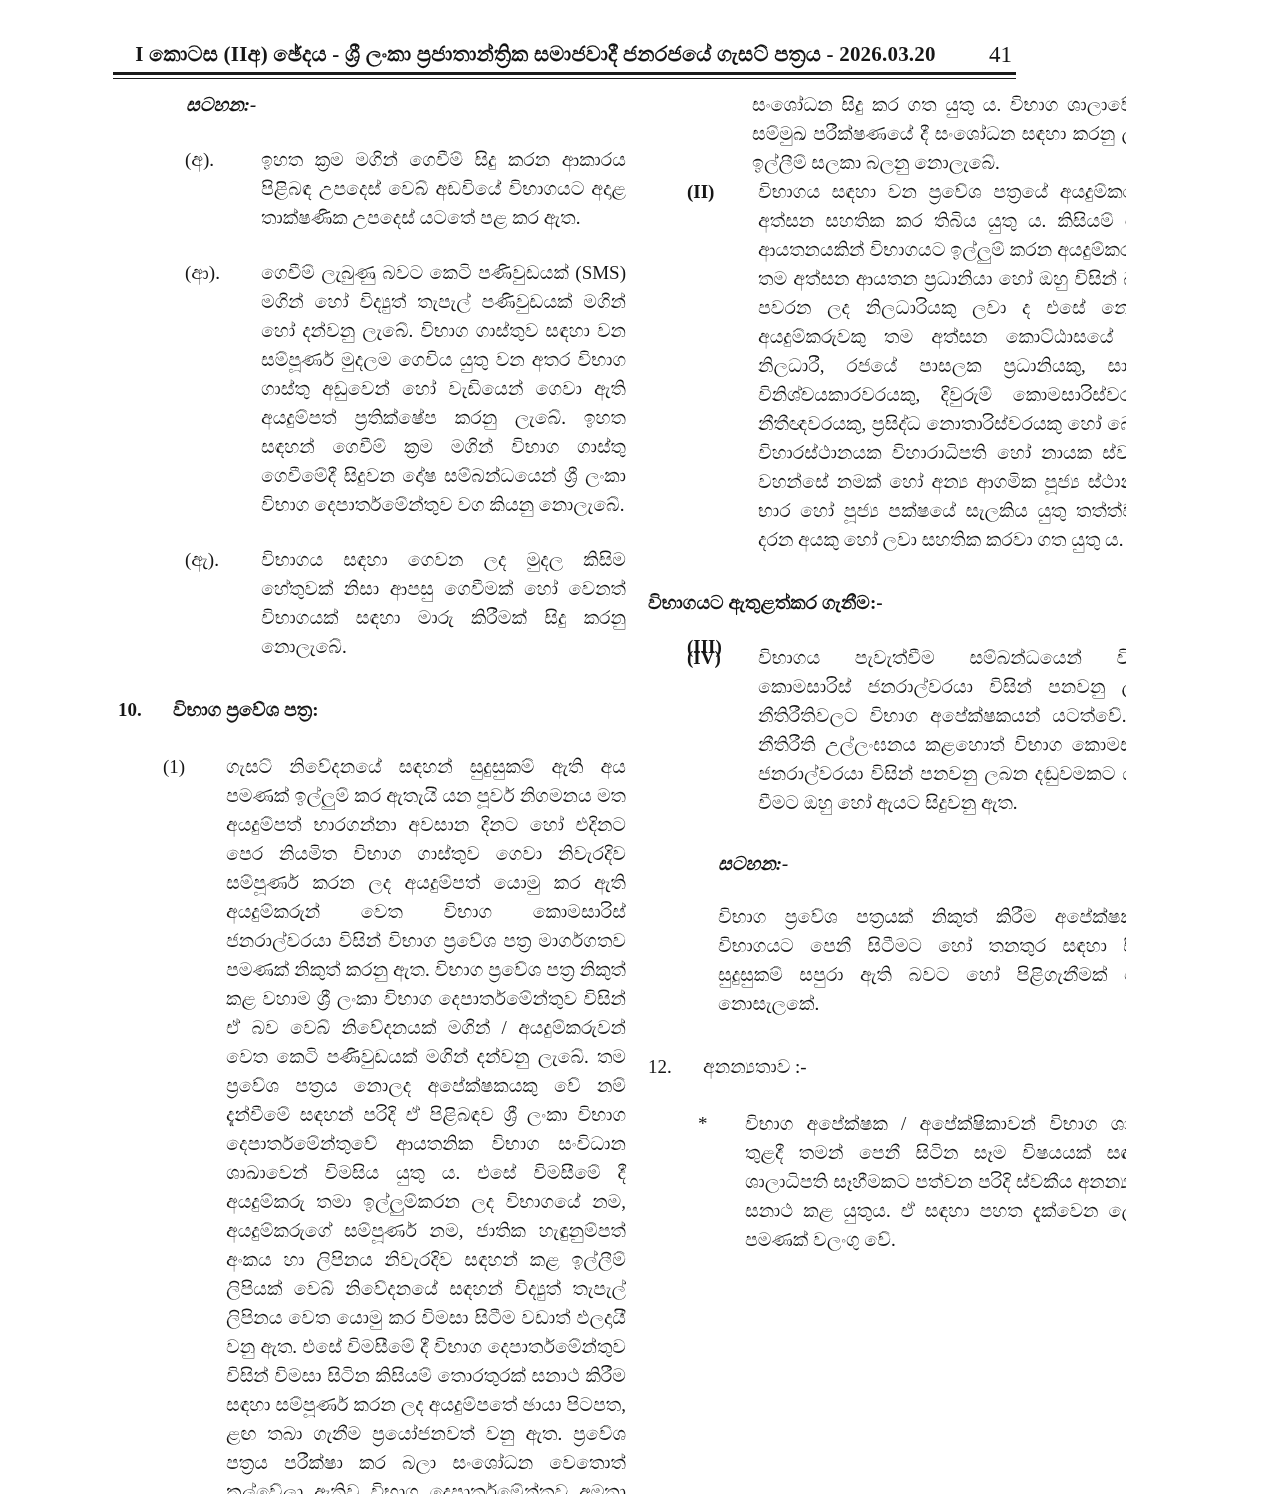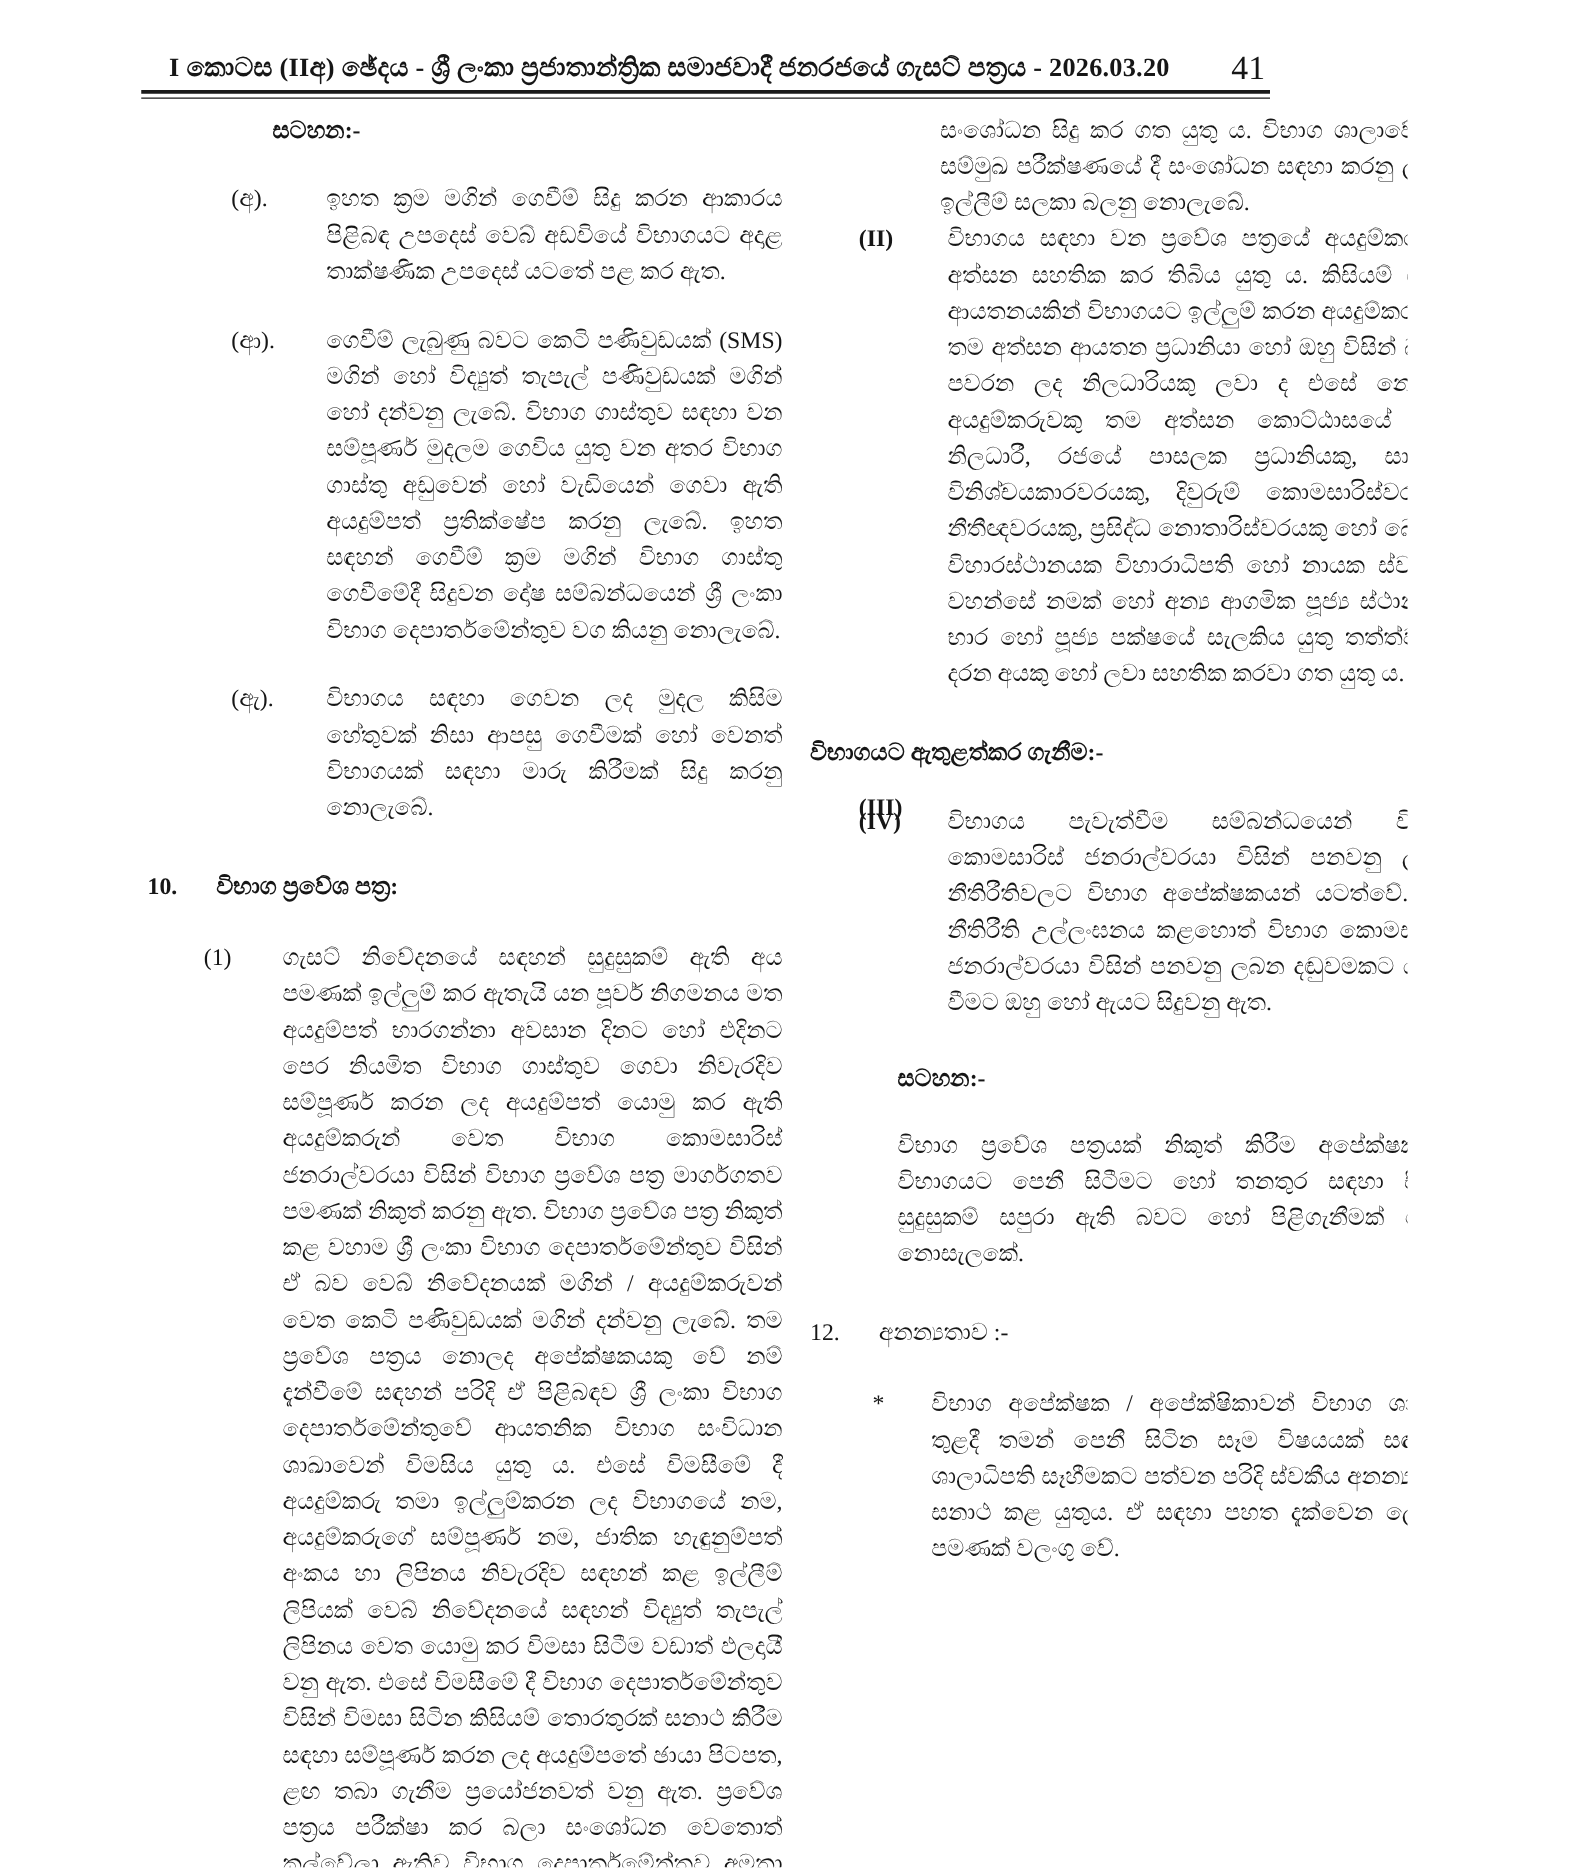--- a/index.html
+++ b/index.html
@@ -30,21 +30,21 @@
     text-align: center;
     font-weight: bold;
     font-size: 21px;
     letter-spacing: 0.2px;
     padding-right: 60px;
   }
   .page-number {
     position: absolute;
     right: 4px;
     top: 0;
-    font-size: 27px;
+    font-size: 23px;
     font-weight: normal;
   }
   .header-rule {
     position: absolute;
     top: 72px;
     left: 113px;
     right: 110px;
     height: 3px;
     border-top: 3px solid #1a1a1a;
     border-bottom: 1px solid #1a1a1a;
@@ -56,21 +56,22 @@
     left: 118px;
     display: flex;
     gap: 22px;
   }
   .col-left  { width: 508px; }
   .col-right { width: 517px; }
   .just { text-align: justify; }
   
   .note-heading {
     font-weight: bold;
-    margin: 0 0 26px 100px;
+    font-style: italic;
+    margin: 0 0 26px 68px;
   }
   
   .hang {
     position: relative;
     margin-bottom: 26px;
   }
   .hang .lbl {
     position: absolute;
     top: 0;
     white-space: nowrap;

